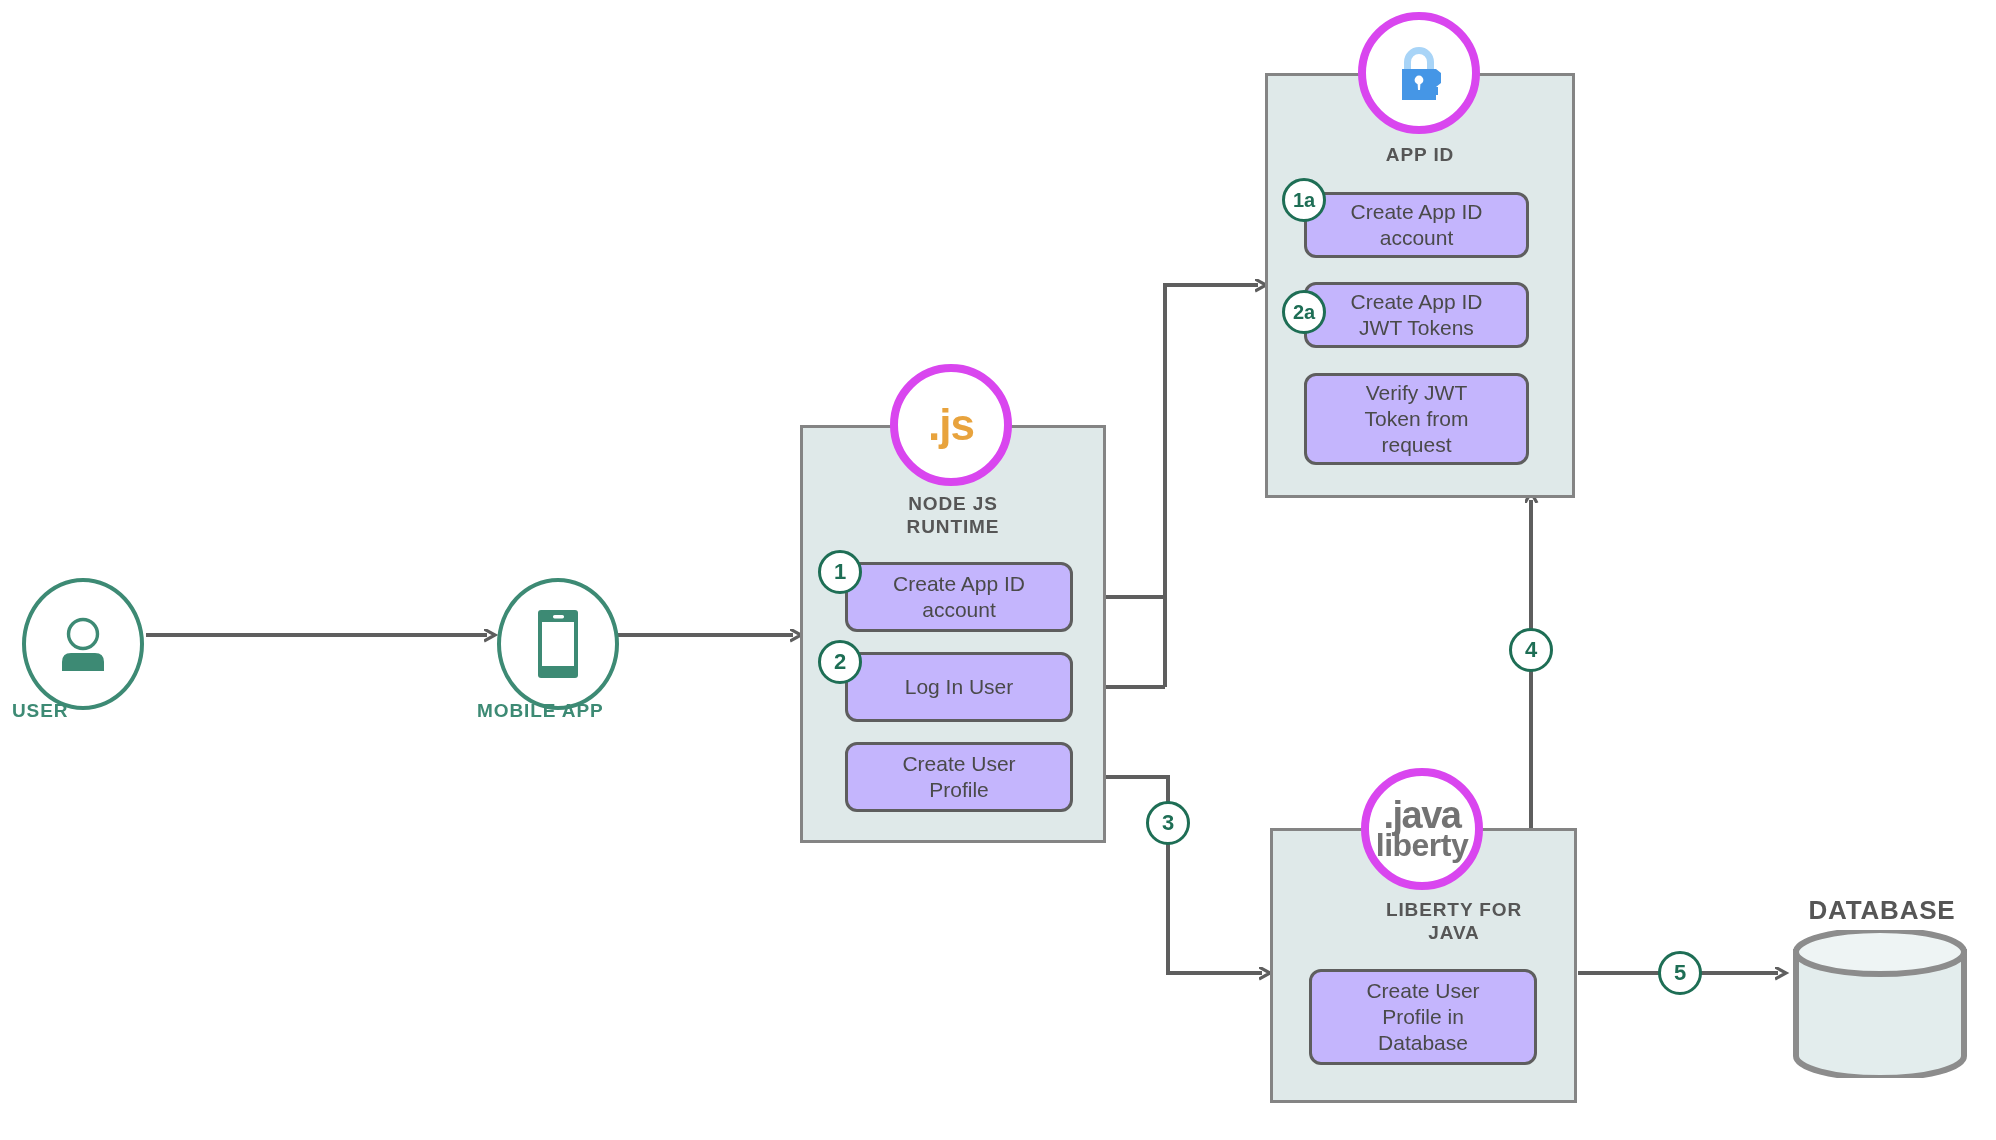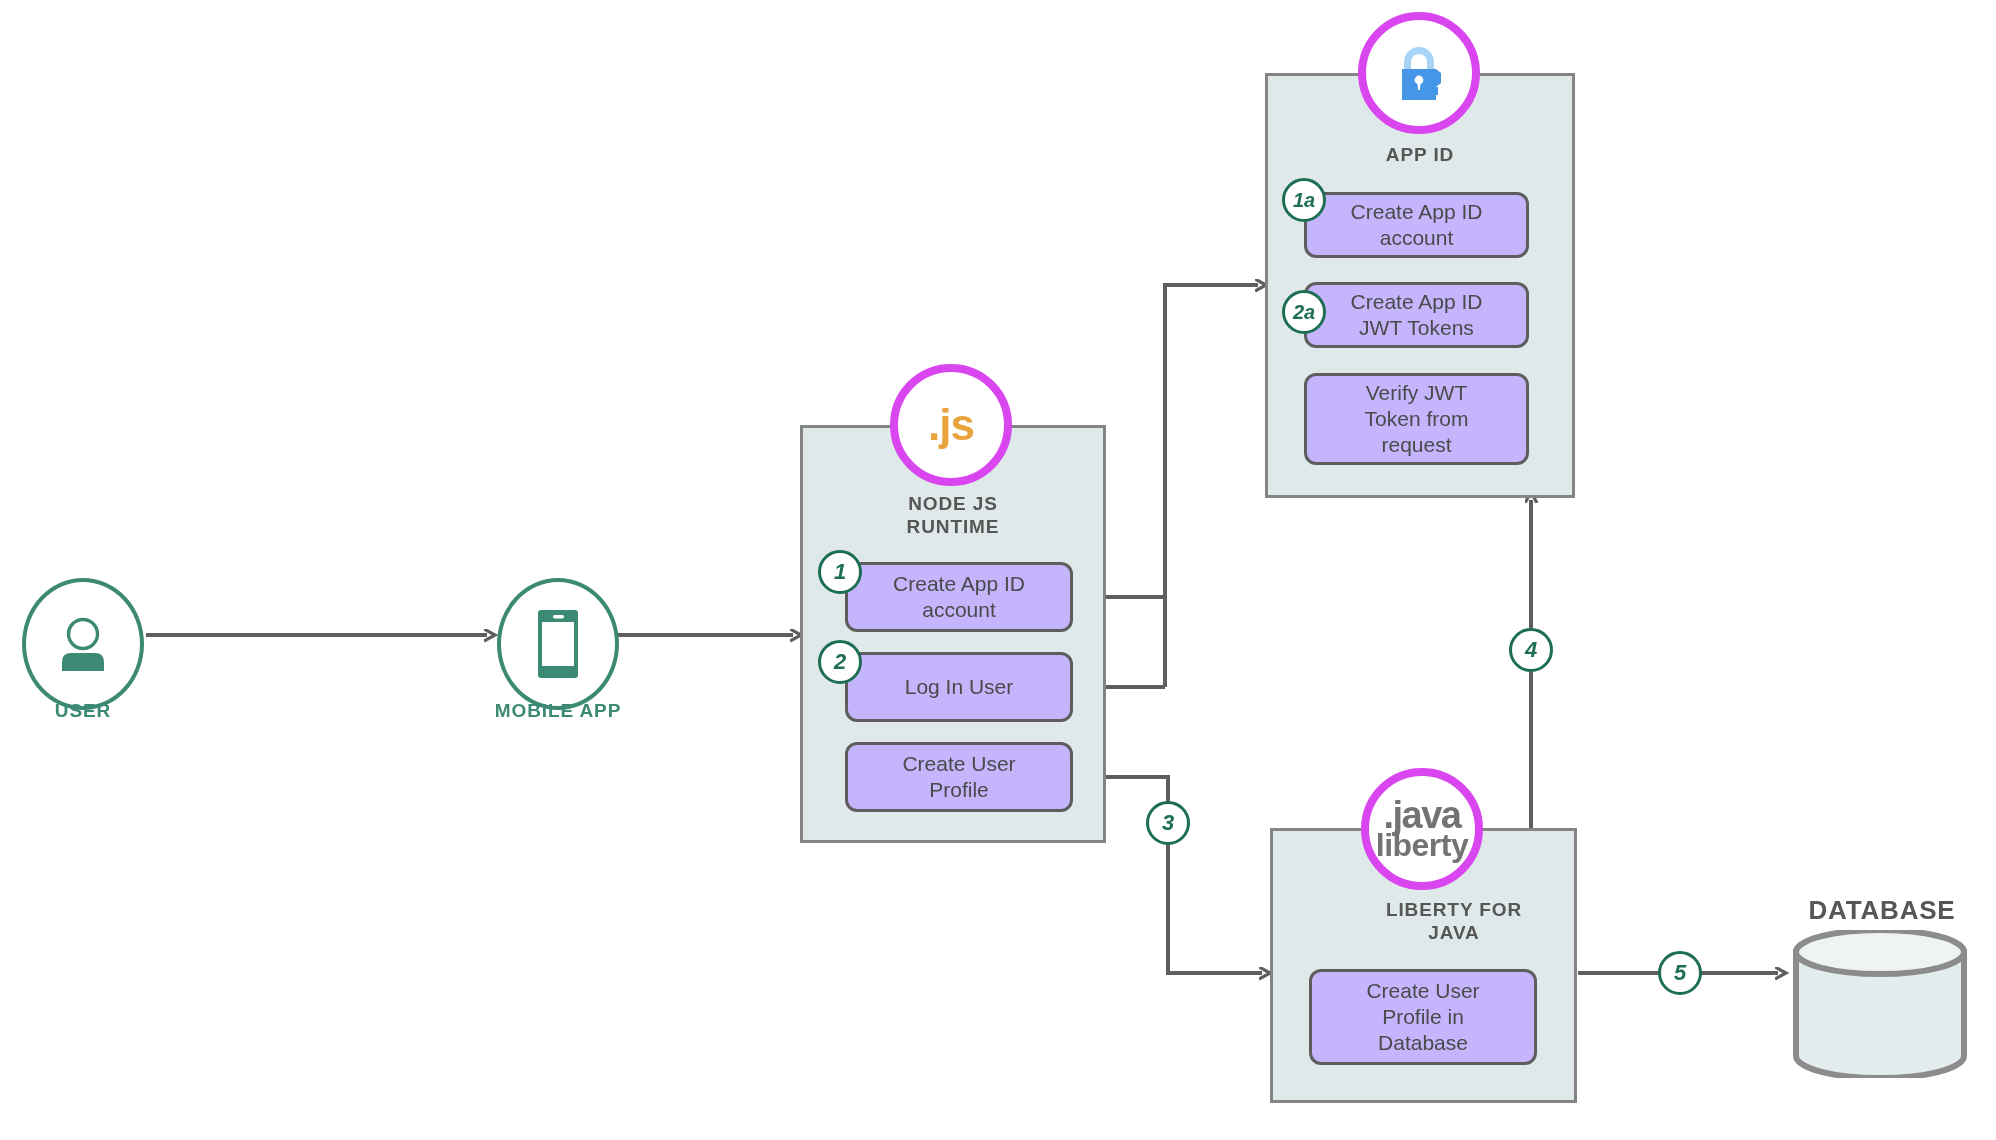--- a/index.html
+++ b/index.html
@@ -82,38 +82,37 @@
     background: #ffffff;
     border: 3px solid #1e6e55;
     box-sizing: border-box;
     display: flex;
     align-items: center;
     justify-content: center;
     color: #1e6e55;
     font-weight: bold;
     font-size: 22px;
     z-index: 40;
-    font-style: italic;
   }
   .badge.sm { font-size: 20px; }
 
   
   .actor {
     position: absolute;
     border-radius: 50%;
     background: #ffffff;
     border: 4px solid #3d8a74;
     box-sizing: border-box;
     display: flex;
     align-items: center;
     justify-content: center;
   }
   .actor-label {
     position: absolute;
-    text-align: center;
+    text-align: left;
     font-size: 19px;
     font-weight: bold;
     letter-spacing: 0.9px;
     color: #3d8a74;
     line-height: 22px;
   }
 
   
   .db-label {
     position: absolute;

